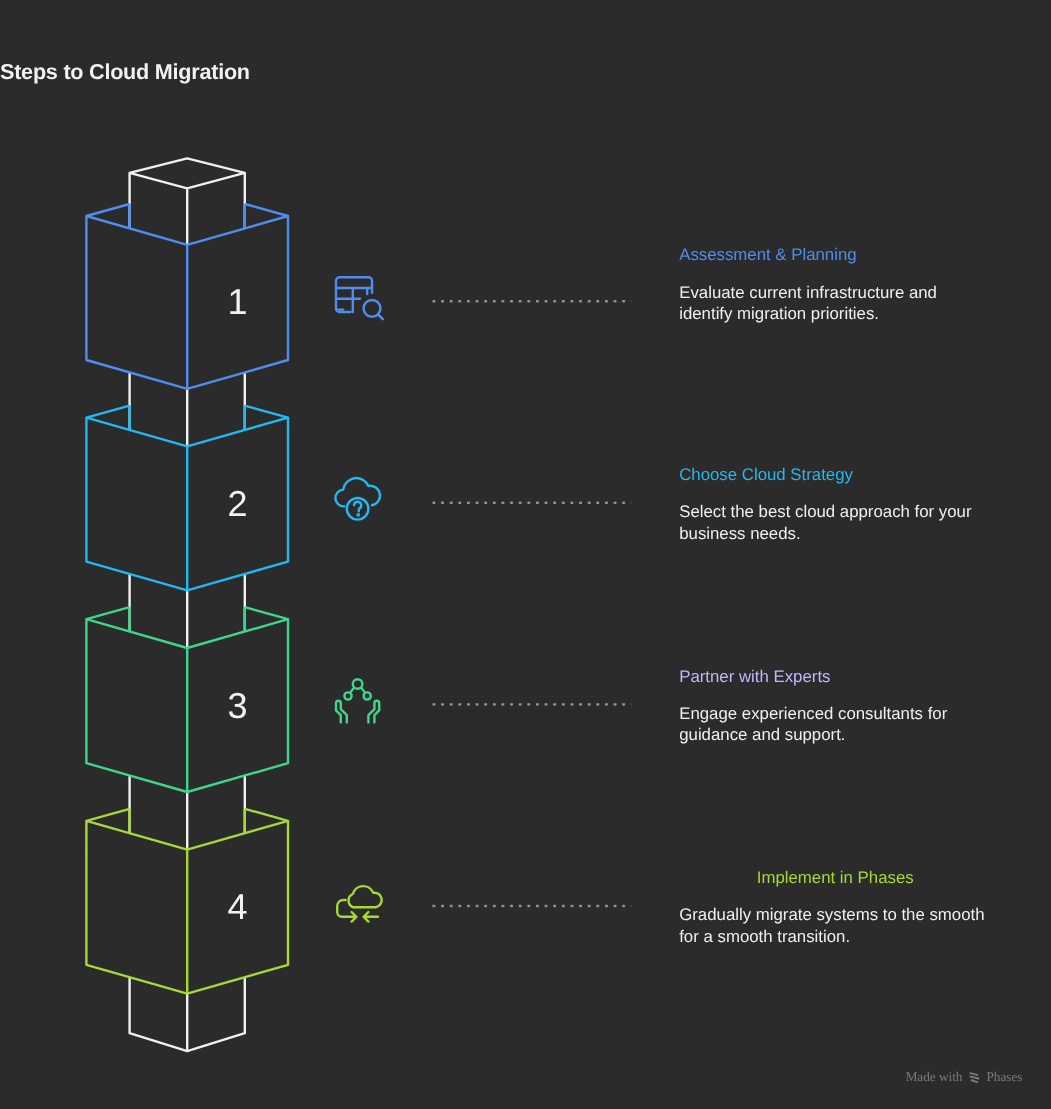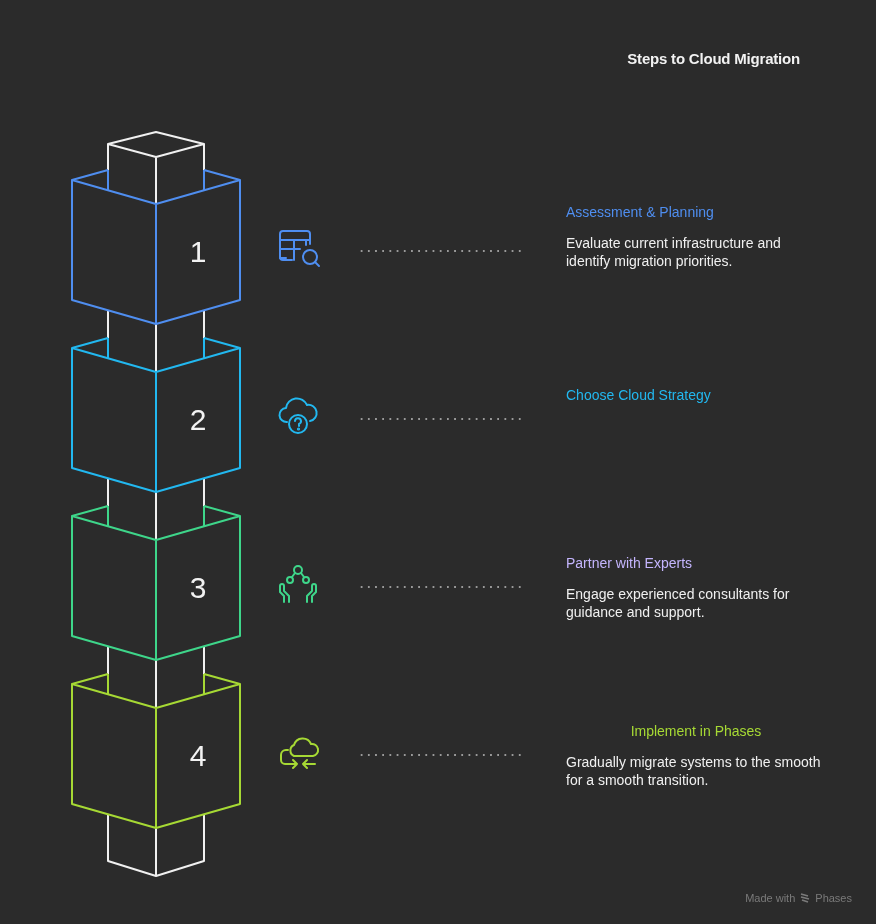--- a/index.html
+++ b/index.html
@@ -1,34 +1,34 @@
 <!DOCTYPE html>
 <html><head>
   <meta charset="utf-8">
   <style>
     html, body { margin: 0; padding: 0; }
     body {
       width: 876px; height: 924px; background: #2b2b2b; position: relative; overflow: hidden;
       font-family: "Liberation Sans", sans-serif;
     }
     .title {
-      position: absolute; top: 50px; left: 0; width: 800px; text-align: right;
-      color: #f2f2f2; font-size: 15px; font-weight: bold; letter-spacing: -0.2px;
+      position: absolute; top: 50px; left: 0; width: 800px; text-align: left;
+      color: #f2f2f2; font-size: 18px; font-weight: bold; letter-spacing: -0.2px;
     }
     svg.stack { position: absolute; left: 0; top: 0; }
     .num { font-family: "Liberation Sans", sans-serif; font-size: 30px; fill: #f2f2f2; }
     .icon { position: absolute; width: 52px; height: 52px; }
     .dots { position: absolute; left: 358px; width: 168px; height: 2px;
       background-image: radial-gradient(circle, #9a9a9a 1px, transparent 1.2px);
       background-size: 7.2px 2px; background-repeat: repeat-x; }
     .step-text { position: absolute; left: 566px; width: 260px; }
     .step-title { font-size: 14px; margin: 0 0 14px 0; }
     .step-desc { font-size: 14px; color: #f0f0f0; line-height: 18px; margin: 0; }
     .footer { position: absolute; right: 24px; bottom: 20px; color: #7a7a7a; font-size: 11px;
-      display: flex; align-items: flex-end; gap: 4px; }
+      display: flex; align-items: flex-end; gap: 4px; font-family: Liberation Serif, serif; }
   </style>
 </head>
 <body>
 
 <div class="title">Steps to Cloud Migration</div>
 
 <svg class="stack" width="876" height="924">
 
   <g id="column" fill="none" stroke-width="2" stroke-linejoin="round" stroke="#f0f0f0">
       <path d="M108 144 L156 132 L204 144 L156 157 Z M156 157 L156 876 M108 144 L108 861 L156 876 L204 861 L204 144"></path>
@@ -86,20 +86,21 @@
   </div>
 <div id="rows">
     <div class="dots" style="top: 250px;"></div>
     <div class="step-text" style="top: 204px;">
       <p class="step-title" style="color: rgb(79, 142, 240);">Assessment &amp; Planning</p>
       <p class="step-desc">Evaluate current infrastructure and identify migration priorities.</p>
     </div>
     <div class="dots" style="top: 418px;"></div>
     <div class="step-text" style="top: 387px;">
       <p class="step-title" style="color: rgb(34, 184, 240);">Choose Cloud Strategy</p>
+      <p class="step-desc">Select the best cloud approach for your business needs.</p>
     </div>
     <div class="dots" style="top: 586px;"></div>
     <div class="step-text" style="top: 555px;">
       <p class="step-title" style="color: #c4b5fd;">Partner with Experts</p>
       <p class="step-desc">Engage experienced consultants for guidance and support.</p>
     </div>
     <div class="dots" style="top: 754px;"></div>
     <div class="step-text" style="top: 723px;">
       <p class="step-title" style="color: rgb(166, 217, 52); text-align: center;">Implement in Phases</p>
       <p class="step-desc">Gradually migrate systems to the smooth for a smooth transition.</p>

